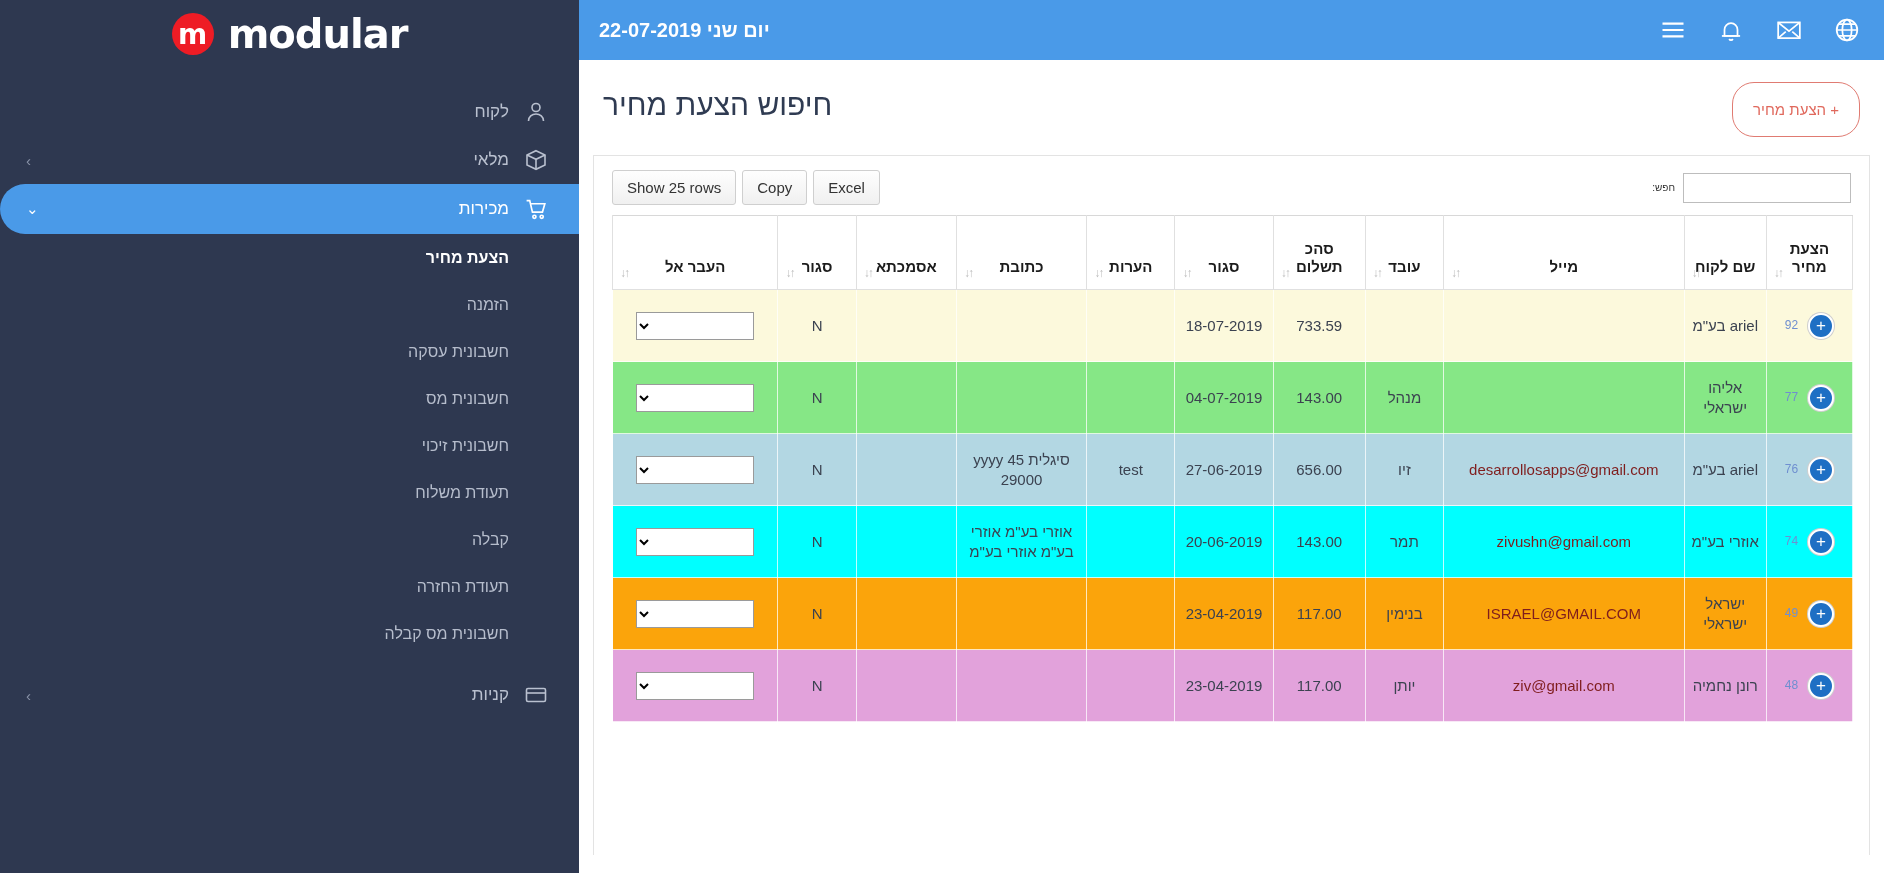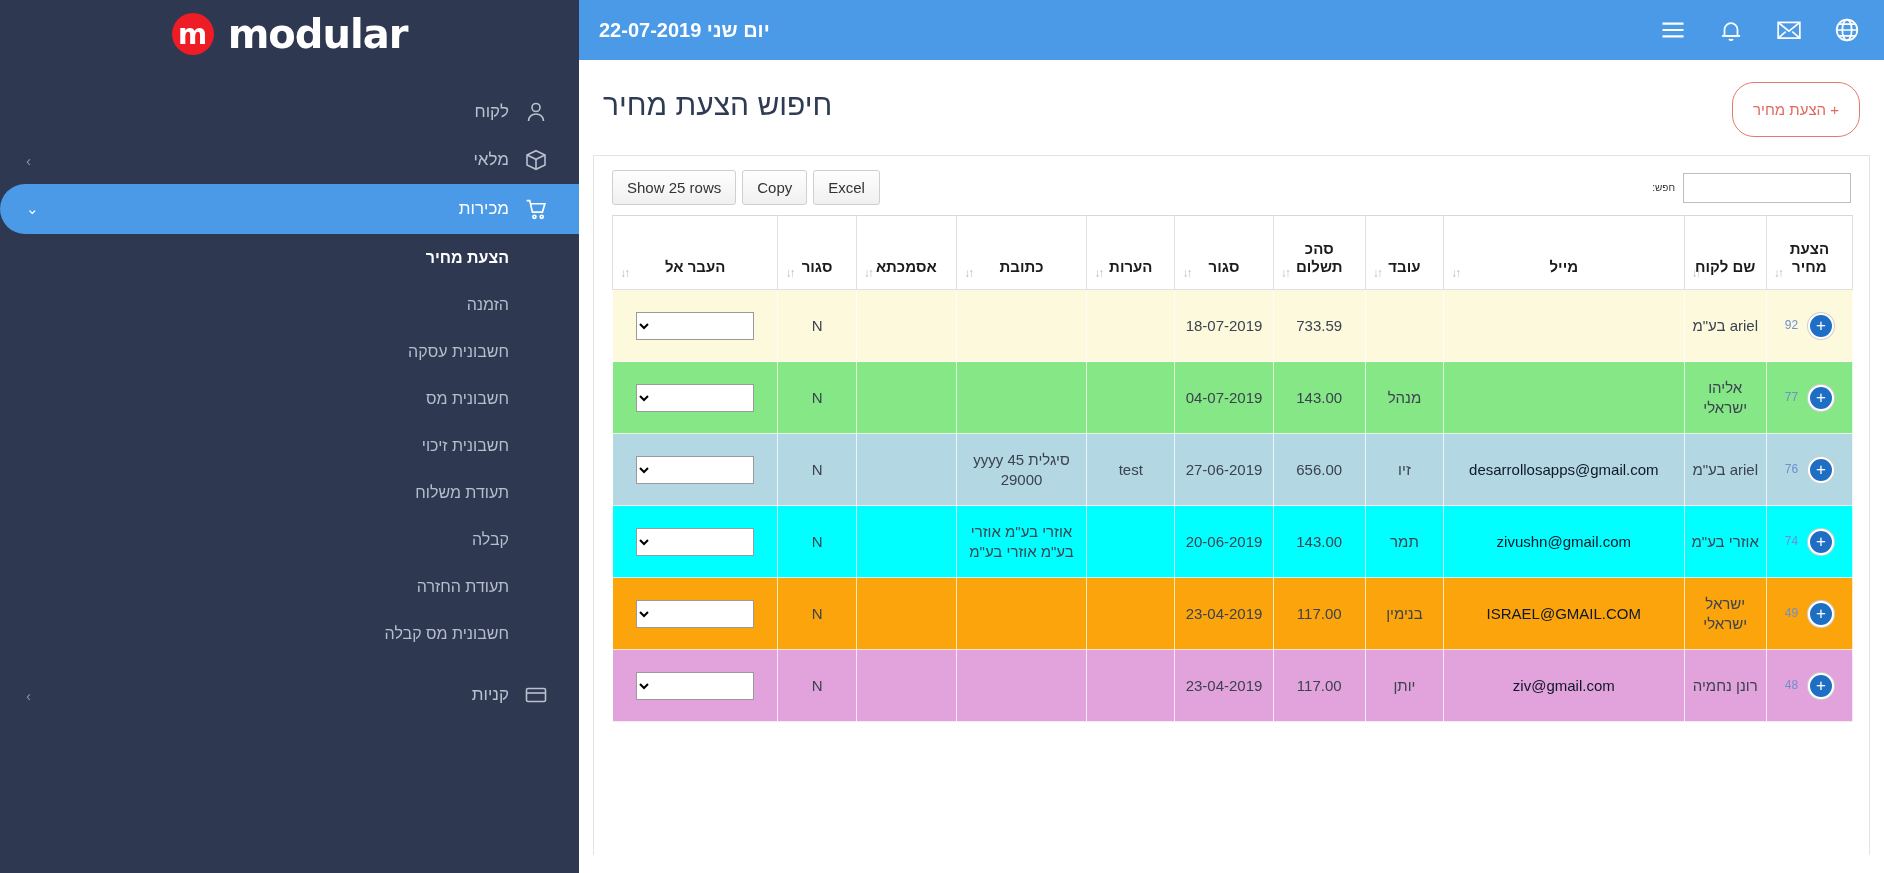--- a/index.html
+++ b/index.html
@@ -236,21 +236,21 @@
     border: 1px solid rgba(255,255,255,0.75);
     padding: 10px 6px;
     font-size: 15px;
     color: #3b4250;
     text-align: center;
     height: 72px;
     vertical-align: middle;
     line-height: 1.3;
   }
   table.grid td.ltr { direction: ltr; }
-  .mail-link { color: #0f172a; text-decoration: none; }
+  .mail-link { color: #7f1d1d; text-decoration: none; }
   .sel-mini {
     width: 118px; height: 28px;
     border: 1px solid #9a9a9a;
     background: #ffffff;
     font-size: 13px;
     direction: rtl;
     text-align: right;
     padding: 0 4px;
   }
   .plusbtn {

